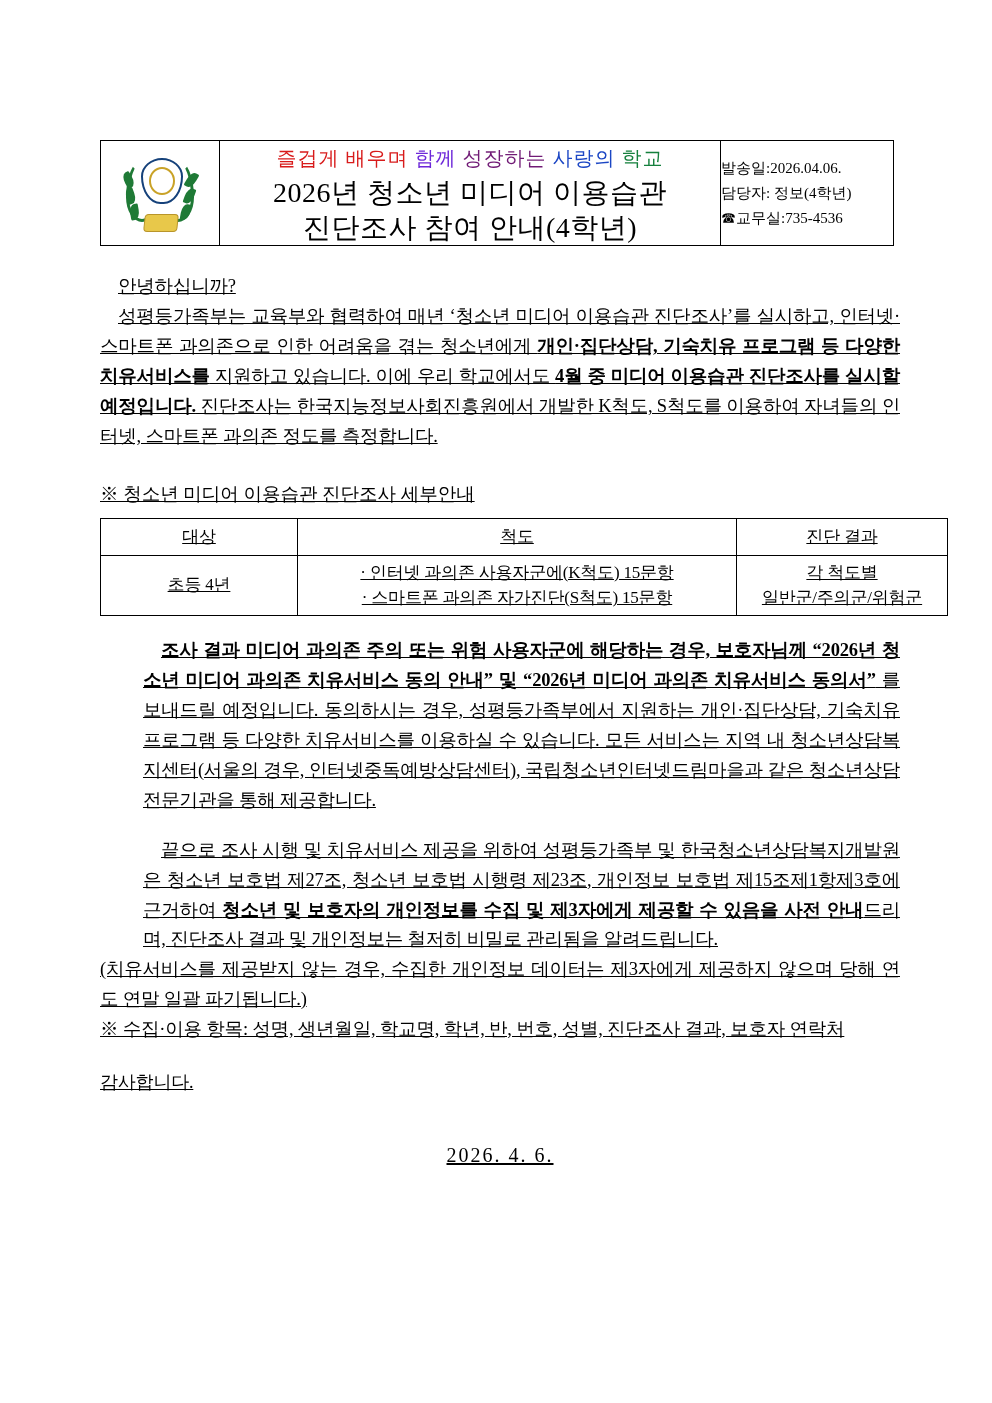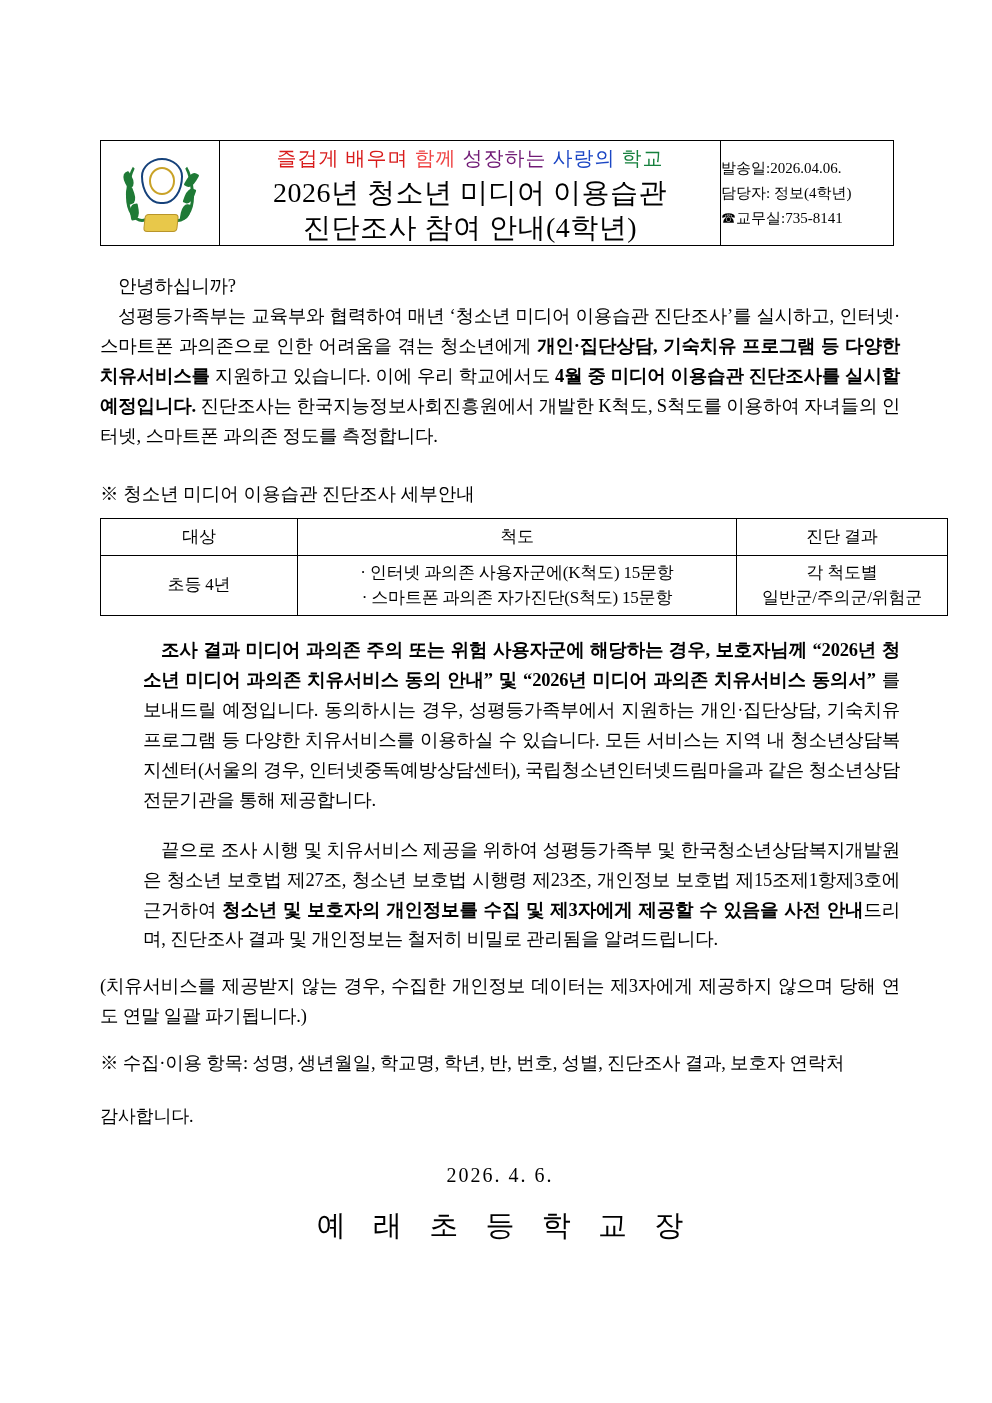--- a/index.html
+++ b/index.html
@@ -87,21 +87,21 @@
   }
 
   .slogan {
     font-size: 20px;
     letter-spacing: 1px;
     font-family: "Liberation Serif", serif;
     margin: 4px 0 4px 0;
     white-space: nowrap;
   }
   .slogan .s1 { color: #d81b1b; }
-  .slogan .s2 { color: #ef4444; }
+  .slogan .s2 { color: #6d28d9; }
   .slogan .s3 { color: #701a75; margin-top: 8px; }
   .slogan .s5 { color: #1b46c4; text-align: center; }
   .slogan .s6 { color: #15803d; }
 
   .doc-title {
     font-size: 28px;
     font-weight: normal;
     line-height: 1.24;
     letter-spacing: 0.5px;
     white-space: nowrap;
@@ -113,20 +113,21 @@
     white-space: nowrap;
   }
 
   
   .body-text {
     margin-top: 26px;
     font-size: 18.5px;
     line-height: 1.62;
     text-align: justify;
     letter-spacing: -0.2px;
+    text-decoration: underline;
   }
   .p-indent { text-indent: 18px; }
   .para { margin: 0 0 0 0; }
   .para.space-before { margin-top: 20px; margin-left: 43px; }
   b { font-weight: bold; }
 
   .section-head {
     margin-top: 28px;
     font-size: 18.5px;
     letter-spacing: 0px;
@@ -149,33 +150,33 @@
   }
   .data-table th { padding: 4px 9px; }
   .col-a { width: 178px; }
   .col-b { width: 420px; }
   .col-c { width: 192px; }
   .scale-list { text-align: left; padding-left: 38px; line-height: 1.5; }
   .scale-list div { white-space: nowrap; }
   .result-cell div { line-height: 1.5; }
 
   .signature-date {
-    margin-top: 28px;
+    margin-top: 42px;
     text-align: center;
     font-size: 20px;
     letter-spacing: 2px;
   }
   .signature-name {
     margin-top: 10px;
     text-align: center;
     font-size: 29px;
     letter-spacing: 10px;
     padding-left: 10px;
   }
-  .small-note { font-size: 18.5px; line-height: 1.6; margin-top: 17px; }
+  .small-note { font-size: 18.5px; line-height: 1.6; }
   .thanks { margin-top: 24px; font-size: 18px; }
 </style>
 </head>
 <body>
 
 <div class="page">
 
   <table class="header-table">
     <tbody>
         <tr>
@@ -196,21 +197,21 @@
       <td class="cell-title">
         <div class="slogan">
           <span class="s1">즐겁게 배우며 </span><span class="s2">함께 </span><span class="s3">성장하는 </span><span class="s5">사랑의 </span><span class="s6">학교</span>
         </div>
         <div class="doc-title">2026년 청소년 미디어 이용습관</div>
         <div class="doc-title">진단조사 참여 안내(4학년)</div>
       </td>
       <td class="cell-meta">
         <div class="meta-line">발송일:2026.04.06.</div>
         <div class="meta-line">담당자: 정보(4학년)</div>
-        <div class="meta-line">☎교무실:735-8141</div>
+        <div class="meta-line">☎교무실:735-4536</div>
       </td>
     </tr>
   </tbody>
     </table>
 
   <div class="body-text">
 
     <div class="para p-indent">안녕하십니까?</div>
 
     <div class="para p-indent">
@@ -250,15 +251,14 @@
       <span>끝으로 조사 시행 및 치유서비스 제공을 위하여 성평등가족부 및 한국청소년상담복지개발원은 청소년 보호법 제27조, 청소년 보호법 시행령 제23조, 개인정보 보호법 제15조제1항제3호에 근거하여 </span><b>청소년 및 보호자의 개인정보를 수집 및 제3자에게 제공할 수 있음을 사전 안내</b><span>드리며, 진단조사 결과 및 개인정보는 철저히 비밀로 관리됨을 알려드립니다.</span>
     </div>
 
     <div class="para small-note">(치유서비스를 제공받지 않는 경우, 수집한 개인정보 데이터는 제3자에게 제공하지 않으며 당해 연도 연말 일괄 파기됩니다.)</div>
 
     <div class="para small-note">※ 수집·이용 항목: 성명, 생년월일, 학교명, 학년, 반, 번호, 성별, 진단조사 결과, 보호자 연락처</div>
 
     <div class="thanks">감사합니다.</div>
 
     <div class="signature-date">2026.  4.  6.</div>
-    <div class="signature-name">예 래 초 등 학 교 장</div>
   </div>
 </div>
 
 </body></html>

